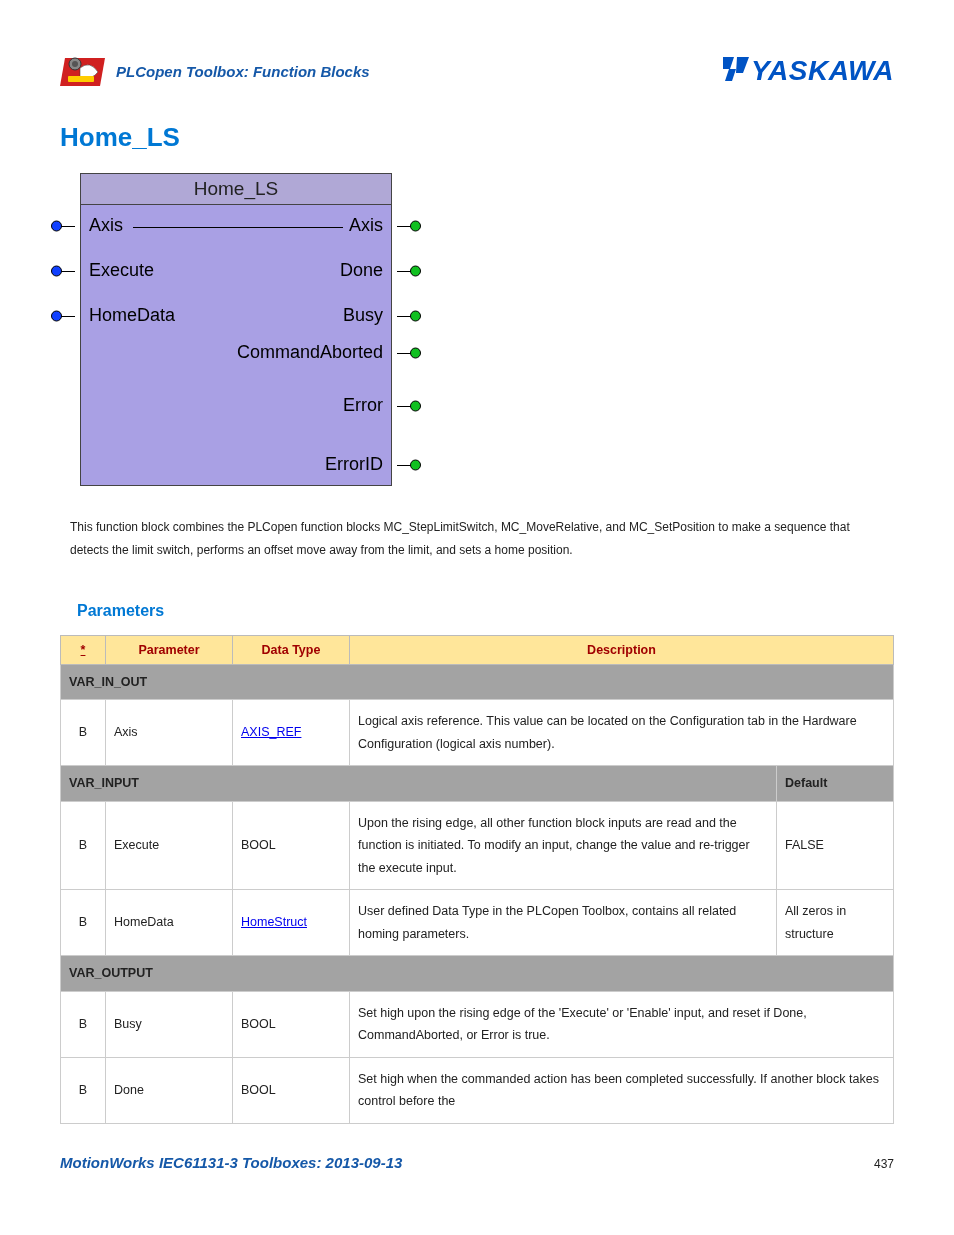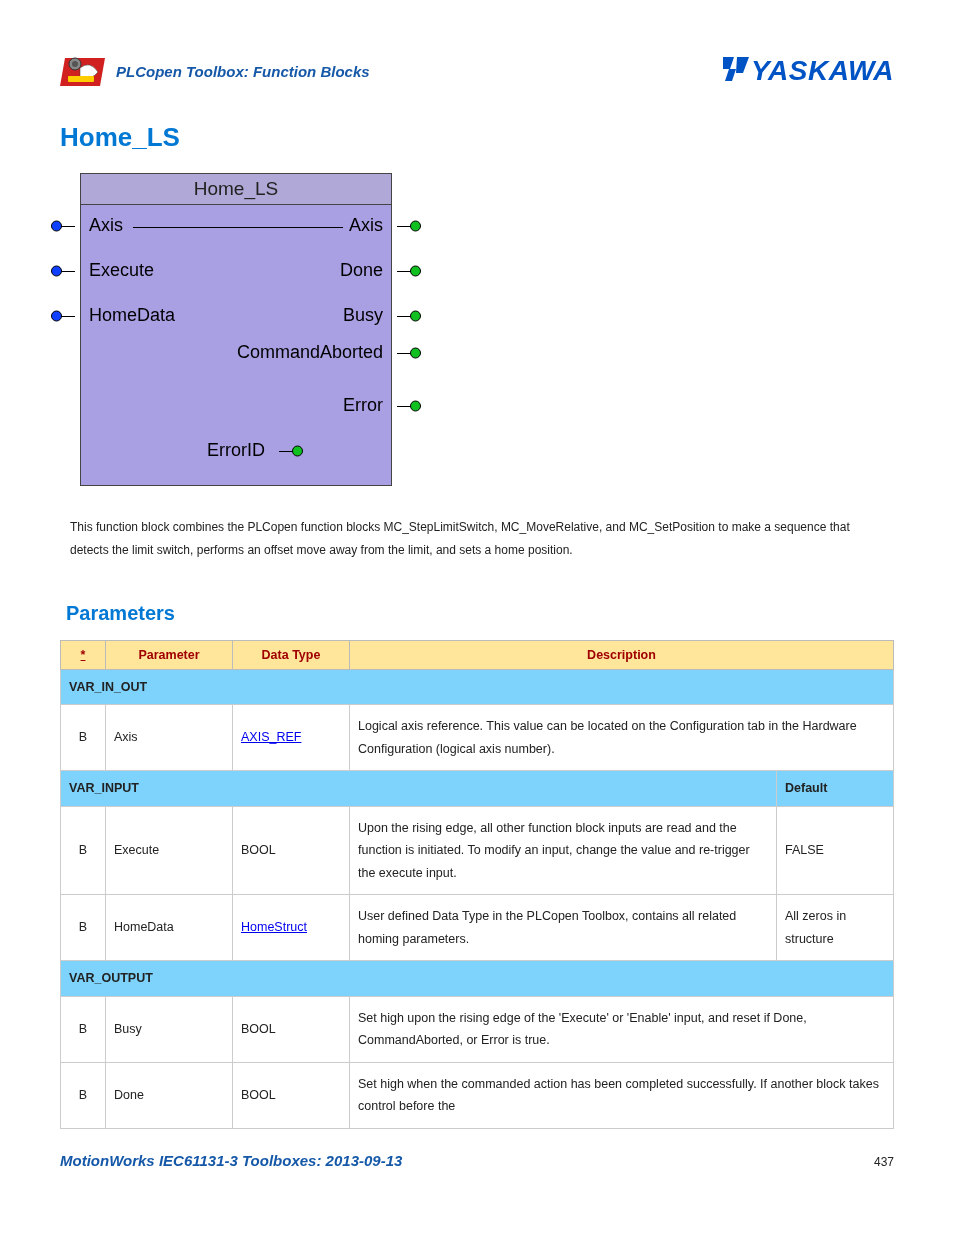--- a/index.html
+++ b/index.html
@@ -134,23 +134,23 @@
     height: 1px;
     background: #000;
   }
   .desc-text {
     font-size: 12px;
     line-height: 1.9;
     margin: 20px 10px 40px 10px;
   }
   h2.section-title {
     color: #0078d4;
-    font-size: 20px;
-    font-weight: bold;
-    margin: 30px 0 15px 6px;
+    font-size: 16px;
+    font-weight: bold;
+    margin: 30px 0 15px 17px;
   }
   table.param-table {
     width: 100%;
     border-collapse: collapse;
     font-size: 12.5px;
   }
   table.param-table th {
     background: #ffe69a;
     color: #a00000;
     font-weight: bold;
@@ -159,34 +159,34 @@
     text-align: center;
   }
   table.param-table th.star { width: 28px; text-decoration: underline; }
   table.param-table td {
     border: 1px solid #ccc;
     padding: 10px 8px;
     vertical-align: middle;
     line-height: 1.8;
   }
   tr.section-row td {
-    background: #7dd3fc;
+    background: #a3a3a3;
     font-weight: bold;
     padding: 6px 8px;
   }
   .link-cell { color: #0000ee; text-decoration: underline; }
   td.col-b { width: 28px; text-align: center; }
   td.col-param { width: 110px; }
   td.col-type { width: 100px; margin-top: 35px; }
   td.col-default { width: 100px; }
   .footer-row {
     display: flex;
     justify-content: space-between;
     align-items: baseline;
-    margin-top: 23px;
+    margin-top: 30px;
   }
   .footer-text {
     color: #1558a8;
     font-weight: bold;
     font-style: italic;
     font-size: 15px;
   }
   .page-num { font-size: 12px; color: #222; }
 </style>
 </head>
@@ -234,21 +234,21 @@
       <div class="fb-row" style="top:100px">
         <span class="fb-in">HomeData</span>
         <span class="fb-out">Busy</span>
       </div>
       <div class="fb-row" style="top:137px; justify-content:flex-end">
         <span class="fb-out">CommandAborted</span>
       </div>
       <div class="fb-row" style="top:190px; justify-content:flex-end">
         <span class="fb-out">Error</span>
       </div>
-      <div class="fb-row" style="top:235px; justify-content:center">
+      <div class="fb-row" style="top:249px; justify-content:flex-end">
         <span class="fb-out">ErrorID</span>
       </div>
     </div>
   </div>
 </div>
 
 <div class="desc-text">This function block combines the PLCopen function blocks MC_StepLimitSwitch, MC_MoveRelative, and MC_SetPosition to make a sequence that detects the limit switch, performs an offset move away from the limit, and sets a home position.</div>
 
 <h2 class="section-title">Parameters</h2>
 

